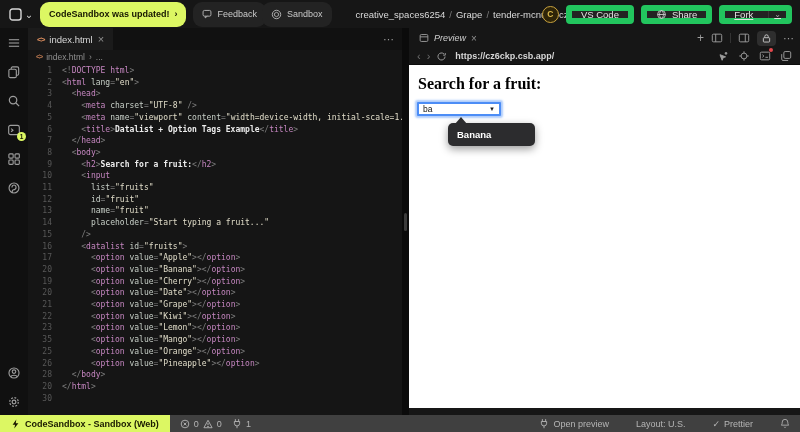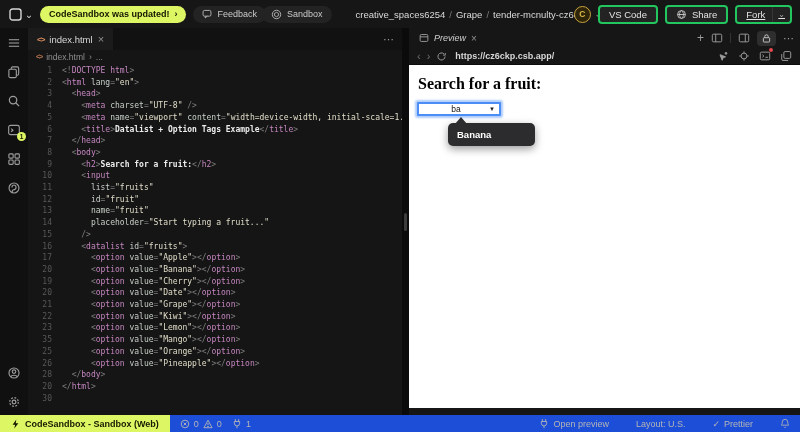--- a/index.html
+++ b/index.html
@@ -7,33 +7,33 @@
     font-family:"Liberation Sans", sans-serif; -webkit-font-smoothing:antialiased; }
   svg { display:block; }
 
   
   .topbar { position:absolute; top:0; left:0; right:0; height:28px; background:#161616;
     display:flex; align-items:center; }
   .tb-left { position:absolute; left:9px; top:0; height:28px; display:flex; align-items:center; gap:7px; }
   .tb-center { position:absolute; left:262px; top:0; height:28px; display:flex; align-items:center; gap:24px; }
   .tb-right { position:absolute; right:8px; top:0; height:28px; display:flex; align-items:center; gap:7px; }
   .logo-wrap { display:flex; align-items:center; gap:3px; }
-  .pill { height:17px; border-radius:9px; display:flex; align-items:center; gap:5px;
+  .pill { height:25px; border-radius:9px; display:flex; align-items:center; gap:5px;
     padding:0 9px; font-size:9px;justify-content:flex-end; }
   .pill-lime { background:#dcf763; color:#161600; font-weight:700; }
   .pill-dark { background:#232323; color:#c9c9c9; }
   .crumbs { display:flex; align-items:center; gap:4px; font-size:9.5px; color:#dadada; }
   .crumbs .sep { color:#7a7a7a; }
   .crumbs .chev { color:#9a9a9a; font-size:9px; margin-left:2px; }
   .avatar { width:17px; height:17px; border-radius:50%; border:1.5px solid #c9a33f;
     background:#2e2408; color:#d9b74b; font-size:8.5px; font-weight:700;
     display:flex; align-items:center; justify-content:center; }
-  .tb-btn { height:19px; background:#232323; border:2px solid #22c55e; border-radius:4px;
+  .tb-btn { height:19px; background:#232323; border:6px solid #22c55e; border-radius:4px;
     color:#e3e3e3; font-size:9.5px; display:flex; align-items:center; gap:5px; padding:0 9px; }
-  .fork-split { display:flex; align-items:flex-start; gap:0; padding:0;text-decoration:underline; }
+  .fork-split { display:flex; align-items:flex-start; gap:8px; padding:0;text-decoration:underline; }
   .fork-main { padding:0 7px 0 9px; display:flex; align-items:center; height:100%; }
   .fork-caret { border-left:1px solid #363636; padding:0 5px; color:#a8a8a8; font-size:8px;
     display:flex; align-items:center; height:100%; }
 
   
   .workbench { position:absolute; top:28px; bottom:17px; left:0; right:0; display:flex; }
 
   .activitybar { width:28px; background:#101010; display:flex; flex-direction:column;
     align-items:center; padding:7px 0 5px; gap:13px; }
   .ab-icon { position:relative; width:16px; height:16px; display:flex; align-items:center;
@@ -65,21 +65,21 @@
   .tk-a { color:#c7cfc7; }
   .tk-s { color:#e0dcc8; }
   .tk-x { color:#ececec; font-weight:700; }
 
   
   .divider { width:7px; background:#0b0b0b; position:relative; }
   .divider .handle { position:absolute; left:2px; top:50%; margin-top:-9px; width:3px; height:18px;
     border-radius:2px; background:#3c3c3c; }
 
   
-  .preview-pane { flex:1; display:flex; flex-direction:column; background:#161616; overflow:hidden;text-align:center; }
+  .preview-pane { flex:1; display:flex; flex-direction:column; background:#161616; overflow:hidden; }
   .pv-tabstrip { height:20px; display:flex; align-items:center; padding:0 6px 0 10px; gap:6px; }
   .pv-tab { display:flex; align-items:center; gap:5px; font-size:9px; color:#cfcfcf; font-style:italic; }
   .pv-tab .close { font-style:normal; color:#8f8f8f; font-size:10px; }
   .pv-strip-fill { flex:1; }
   .pv-icons { display:flex; align-items:center; gap:7px; color:#9d9d9d; }
   .vdiv { width:1px; height:10px; background:#333; }
   .icon-box { background:#2e2e2e; border-radius:4px; padding:2px 4px; display:flex; align-items:center; }
   .urlbar { height:17px; display:flex; align-items:center; gap:6px; padding:0 8px 0 8px;
     border-bottom:1px solid #0c0c0c; }
   .nav-glyph { color:#6f6f6f; font-size:11px; line-height:1; }
@@ -101,21 +101,21 @@
   .fruit-input .arrow { font-size:6px; color:#1a1a1a; }
   .datalist-popup { position:absolute; left:39px; top:58px; width:87px; height:23px;
     background:#2c2c2e; border-radius:5px; box-shadow:0 3px 8px rgba(0,0,0,.4);
     display:flex; align-items:center; }
   .datalist-popup .caret { position:absolute; left:7px; top:-6px; width:0; height:0;
     border-left:6px solid transparent; border-right:6px solid transparent;
     border-bottom:7px solid #2c2c2e; }
   .datalist-popup .opt { color:#ffffff; font-size:9.5px; font-weight:600; padding-left:9px; }
 
   
-  .statusbar { position:absolute; bottom:0; left:0; right:0; height:17px; background:#1d4ed8;
+  .statusbar { position:absolute; bottom:0; left:0; right:0; height:17px; background:#404040;
     display:flex; align-items:center; font-size:9px; color:#b5b5b5; }
   .sb-left { height:100%; background:#dcf763; color:#191900; display:flex; align-items:center;
     gap:5px; padding:0 11px; font-weight:600; }
   .sb-group { display:flex; align-items:center; gap:4px; margin-left:10px; }
   .sb-fill { flex:1; }
   .sb-right { display:flex; align-items:center; gap:27px; margin-right:10px; }
   .sb-item { display:flex; align-items:center; gap:4px; }
 </style>
 </head>
 <body>

